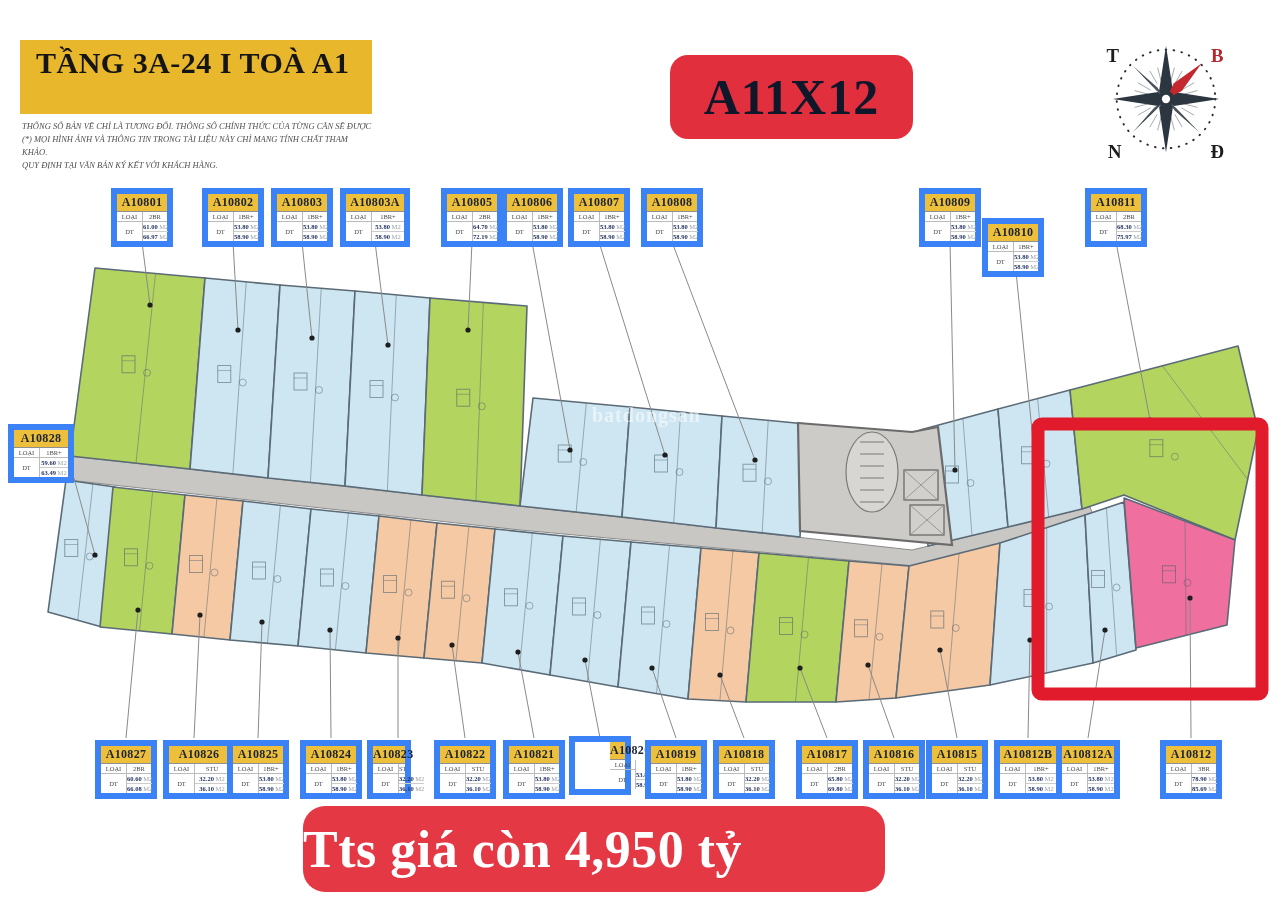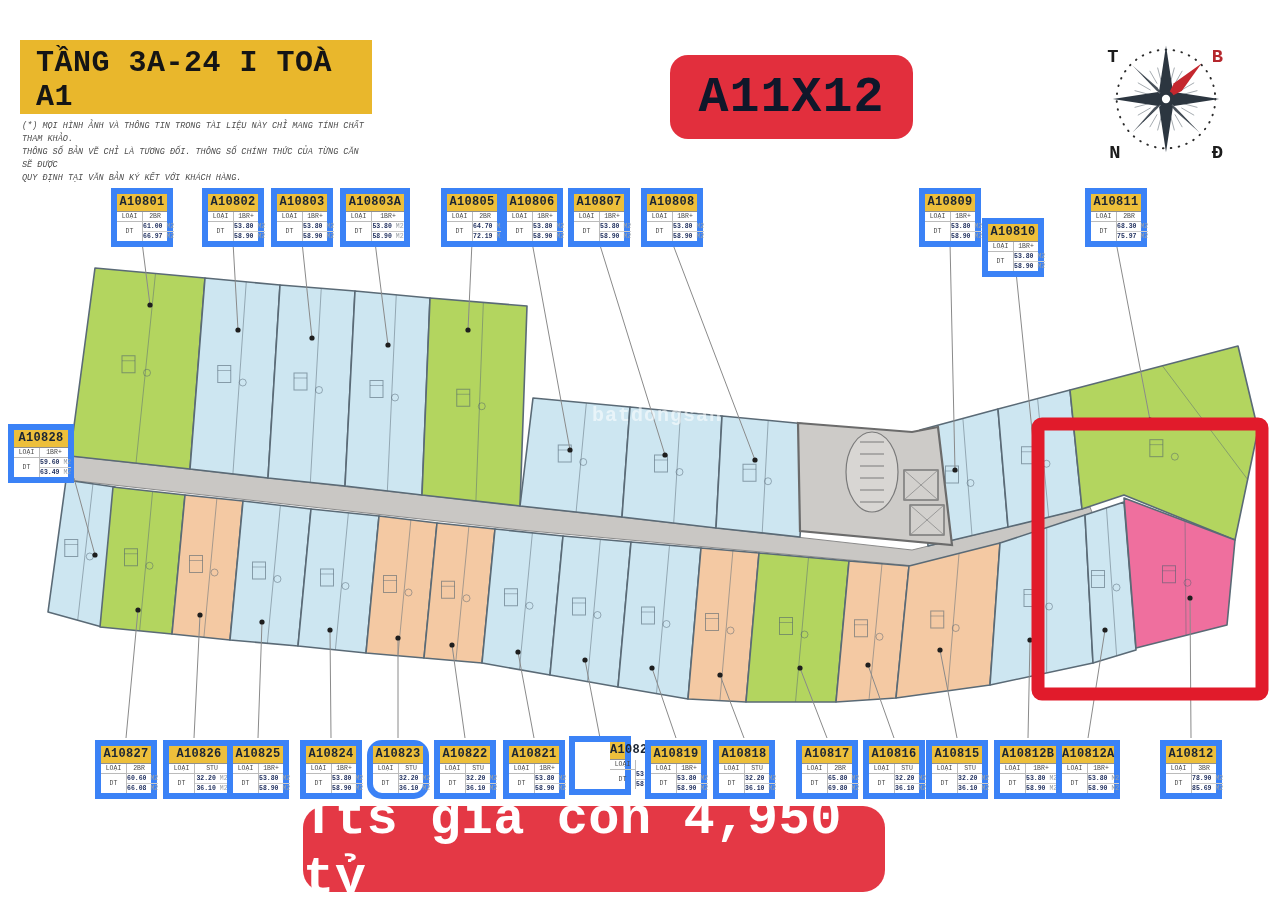--- a/index.html
+++ b/index.html
@@ -1,17 +1,17 @@
 <!DOCTYPE html>
 <html><head>
 <meta charset="utf-8">
 <style>
   html,body{margin:0;padding:0;background:#ffffff;}
   #stage{position:relative;width:1280px;height:906px;background:#ffffff;overflow:hidden;
-         font-family:Liberation Mono, monospace;}
+         font-family:Liberation Serif, serif;}
   
   .banner{position:absolute;left:20px;top:40px;width:352px;height:74px;background:#e9b72c;
           padding:6px 0 0 16px;box-sizing:border-box;}
   .banner .t1{font-size:30px;font-weight:800;color:#151515;letter-spacing:.5px;line-height:34px;}
   .banner .t2{font-size:19px;font-weight:600;color:#262626;letter-spacing:1px;line-height:24px;}
   .disclaimer{position:absolute;left:22px;top:120px;width:350px;font-size:8.5px;font-style:italic;
               color:#4f4f4f;line-height:13px;}
   
   .tag{position:absolute;left:670px;top:55px;width:243px;height:84px;background:#e22f3d;
        border-radius:18px;display:flex;align-items:center;justify-content:center;}
@@ -318,22 +318,22 @@
       <circle cx="1105" cy="630" r="2.6" fill="#1e1e1e"></circle>
       <line x1="1191" y1="738" x2="1190" y2="598" stroke="#8a8a8a" stroke-width="1"></line>
       <circle cx="1190" cy="598" r="2.6" fill="#1e1e1e"></circle>
       <rect x="1038" y="424" width="224" height="270" fill="none" stroke="#e11b2b" stroke-width="13" rx="4"></rect>
     </svg>
 
   <div class="banner">
     <div class="t1">TẦNG 3A-24 I TOÀ A1</div>
   </div>
   <div class="disclaimer">
+    <div>THÔNG SỐ BẢN VẼ CHỈ LÀ TƯƠNG ĐỐI. THÔNG SỐ CHÍNH THỨC CỦA TỪNG CĂN SẼ ĐƯỢC</div>
     <div>(*) MỌI HÌNH ẢNH VÀ THÔNG TIN TRONG TÀI LIỆU NÀY CHỈ MANG TÍNH CHẤT THAM KHẢO.</div>
-    <div>THÔNG SỐ BẢN VẼ CHỈ LÀ TƯƠNG ĐỐI. THÔNG SỐ CHÍNH THỨC CỦA TỪNG CĂN SẼ ĐƯỢC</div>
     <div>QUY ĐỊNH TẠI VĂN BẢN KÝ KẾT VỚI KHÁCH HÀNG.</div>
   </div>
 
   <div class="tag">
     <span>A11X12</span>
   </div>
 
   <svg id="compass" viewBox="0 0 140 140">
     <circle cx="70" cy="70" r="50" fill="none" stroke="#2b2b2b" stroke-width="2" stroke-dasharray="0.6 7.5" stroke-linecap="round"></circle>
     <g id="rays">
@@ -607,21 +607,21 @@
           <div class="c">1BR+</div>
         </div>
         <div class="urow2">
           <div class="k">DT</div>
           <div>
             <div class="aline"><b>53.80</b><span> M2</span></div>
             <div class="aline"><b>58.90</b><span> M2</span></div>
           </div>
         </div>
       </div>
-      <div class="ucard" style="left: 367px; top: 740px; width: 62px; border-radius: 15px;">
+      <div class="ucard" style="left: 367px; top: 740px; width: 44px;">
         <div class="uhead">A10823</div>
         <div class="urow">
           <div class="c">LOẠI CH</div>
           <div class="c">STU</div>
         </div>
         <div class="urow2">
           <div class="k">DT</div>
           <div>
             <div class="aline"><b>32.20</b><span> M2</span></div>
             <div class="aline"><b>36.10</b><span> M2</span></div>

